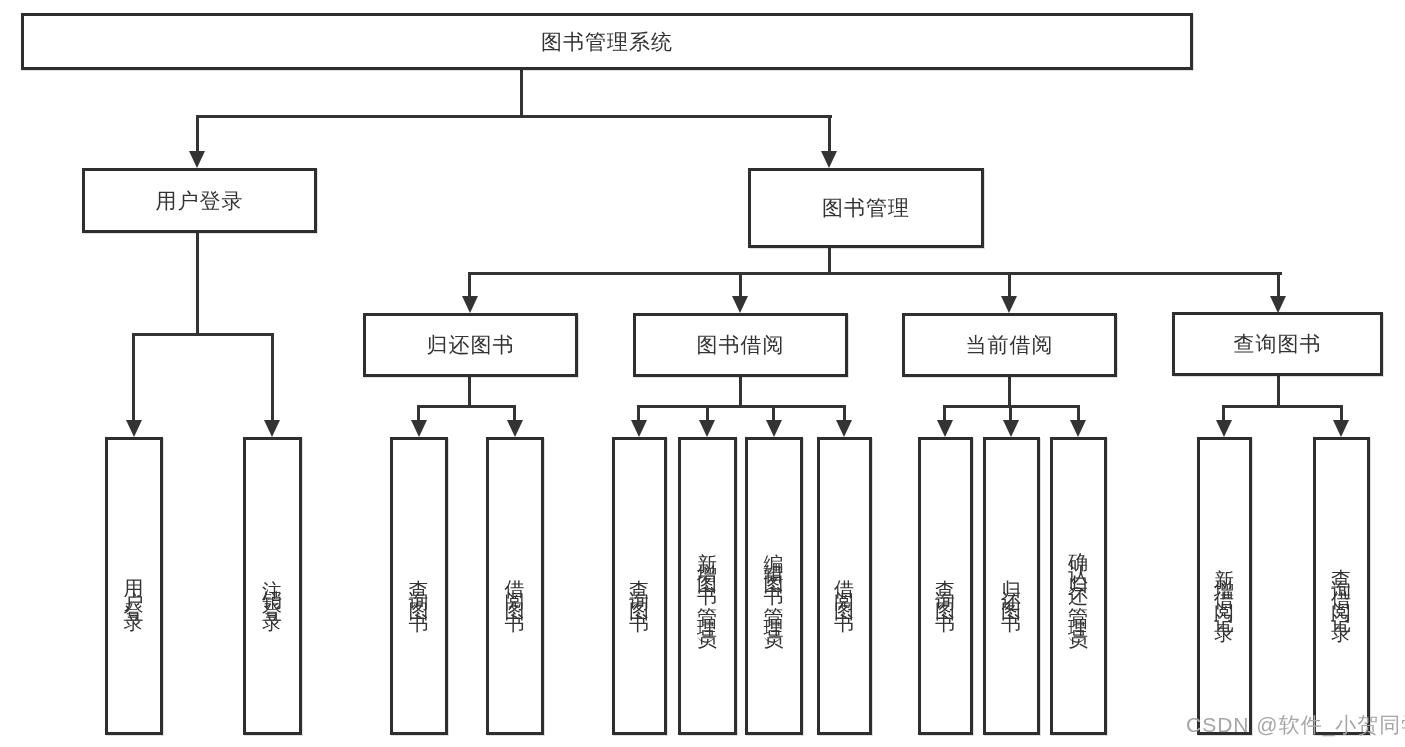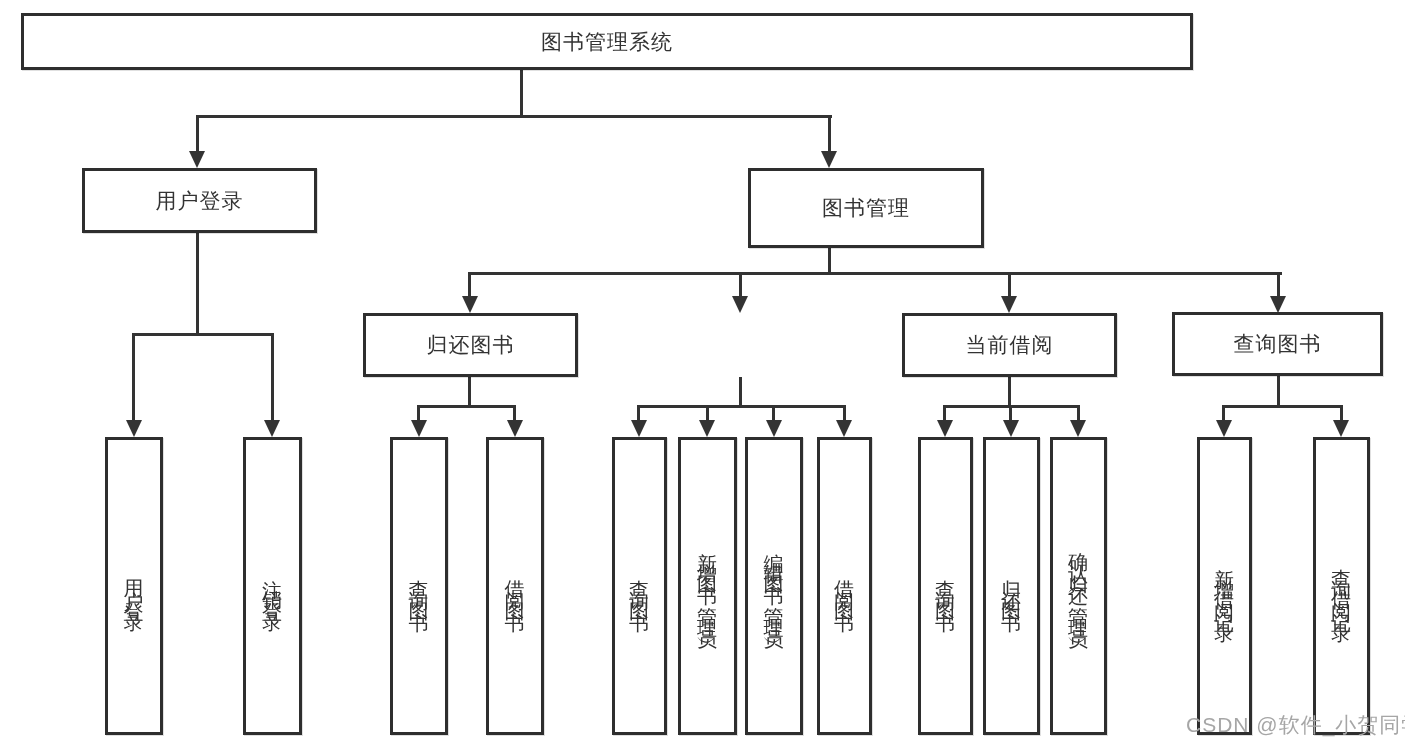--- a/index.html
+++ b/index.html
@@ -120,20 +120,23 @@
   <div class="node" style="left:82px;top:168px;width:235px;height:65px;">
     <span>用户登录</span>
   </div>
   <div class="node" style="left:748px;top:168px;width:236px;height:80px;">
     <span>图书管理</span>
   </div>
 
   <div class="node" style="left:363px;top:313px;width:215px;height:64px;">
     <span>归还图书</span>
   </div>
+  <div class="node" style="left:633px;top:313px;width:215px;height:64px;">
+    <span>图书借阅</span>
+  </div>
   <div class="node" style="left:902px;top:313px;width:215px;height:64px;">
     <span>当前借阅</span>
   </div>
   <div class="node" style="left:1172px;top:312px;width:211px;height:64px;">
     <span>查询图书</span>
   </div>
 
   <div class="node leaf" style="left:105px;top:437px;width:58px;height:298px;">
     <span class="vtext">用户登录</span>
   </div>

